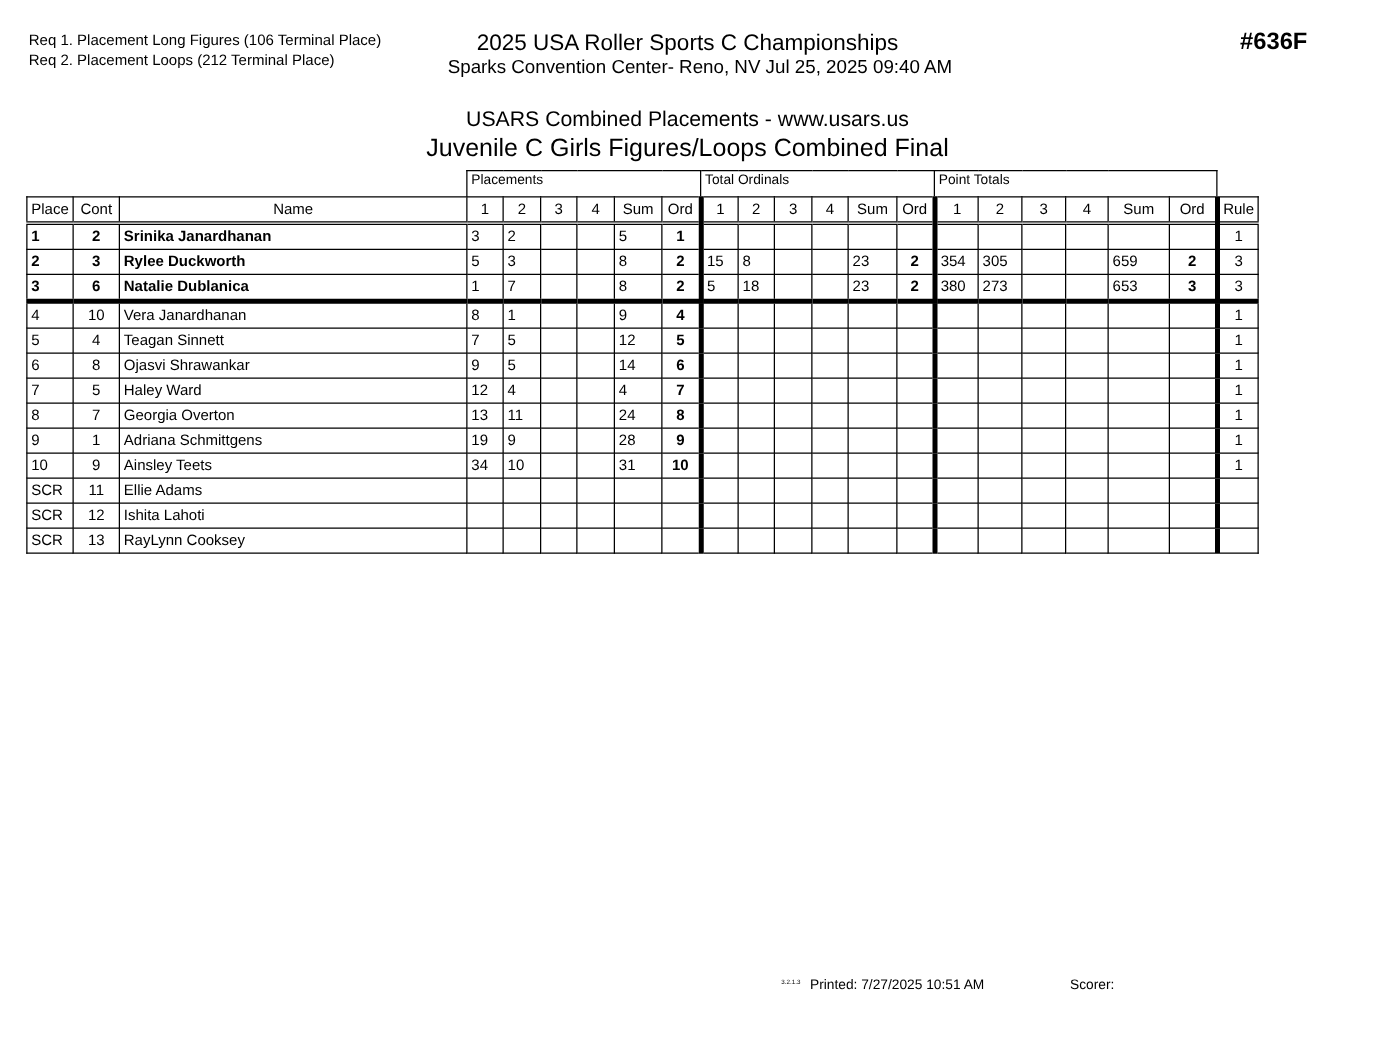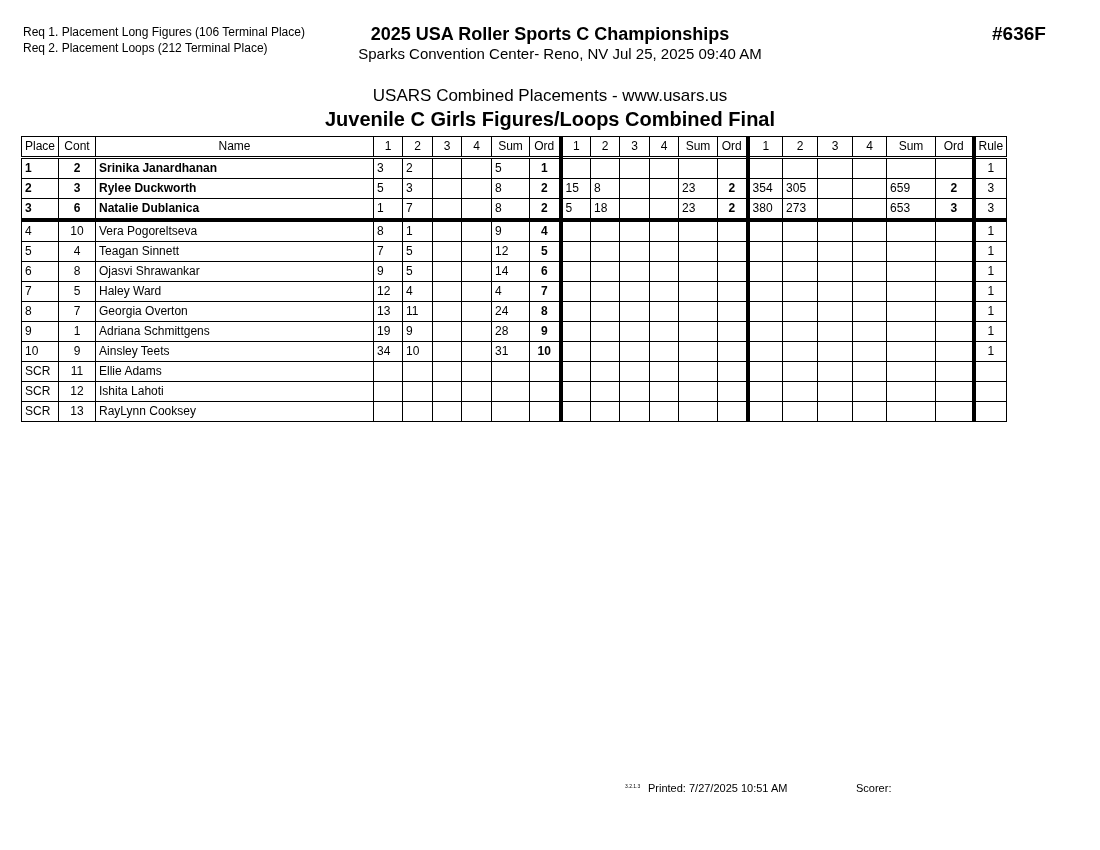--- a/index.html
+++ b/index.html
@@ -1,19 +1,19 @@
 <!DOCTYPE html>
 <html><head>
 <meta charset="utf-8">
 <style>
   html, body { margin:0; padding:0; background:#fff; }
   body { width:1100px; height:850px; position:relative; font-family:"Liberation Sans", sans-serif; color:#000; overflow:hidden; }
   .abs { position:absolute; white-space:nowrap; }
   .req { font-size:12px; left:23px; }
-  .title { font-weight:bold; font-size:18px; left:0; width:1100px; text-align:center; }
+  .title { font-weight:normal; font-size:18px; left:0; width:1100px; text-align:center; }
   .center { left:0; width:1100px; text-align:center; }
   .evnum { font-weight:bold; font-size:19px; left:963px; top:23px;margin-left:29px; }
   table { position:absolute; left:21px; top:136px; border-collapse:collapse; font-size:12px; table-layout:fixed; }
   td { border:1px solid #000; height:19px; padding:0 3px; line-height:19px; overflow:hidden; white-space:nowrap; }
   tr.grp td { height:20px; vertical-align:top; line-height:14px; font-size:11px; }
   td.blank { border:none; }
   tr.hdr td { text-align:center; }
   tr.hdr td.l { text-align:center; }
   tr.hdr td { border-bottom:3px double #000; }
   td.c { text-align:center; }
@@ -54,20 +54,27 @@
       <col style="width:30px">
     <col style="width:35px">
       <col style="width:35px">
       <col style="width:35px">
       <col style="width:34px">
       <col style="width:49px">
       <col style="width:38px">
     <col style="width:32px">
   </colgroup>
   <tbody id="tbody">
+    <tr class="grp">
+      <td class="blank" colspan="3"></td>
+      <td colspan="6">Placements</td>
+      <td colspan="6">Total Ordinals</td>
+      <td colspan="6">Point Totals</td>
+      <td class="blank"></td>
+    </tr>
     <tr class="hdr" id="hdr-row">
         <td class="l">Place</td>
         <td class="l">Cont</td>
         <td class="l">Name</td>
         <td>1</td>
         <td>2</td>
         <td>3</td>
         <td>4</td>
         <td>Sum</td>
         <td class="tr">Ord</td>
@@ -153,21 +160,21 @@
         <td>273</td>
         <td></td>
         <td></td>
         <td>653</td>
         <td class="c b tr">3</td>
         <td class="c">3</td>
       </tr>
       <tr>
         <td>4</td>
         <td class="c">10</td>
-        <td>Vera Pogoreltseva</td>
+        <td>Vera Janardhanan</td>
         <td>8</td>
         <td>1</td>
         <td></td>
         <td></td>
         <td>9</td>
         <td class="c b tr">4</td>
         <td></td>
         <td></td>
         <td></td>
         <td></td>

